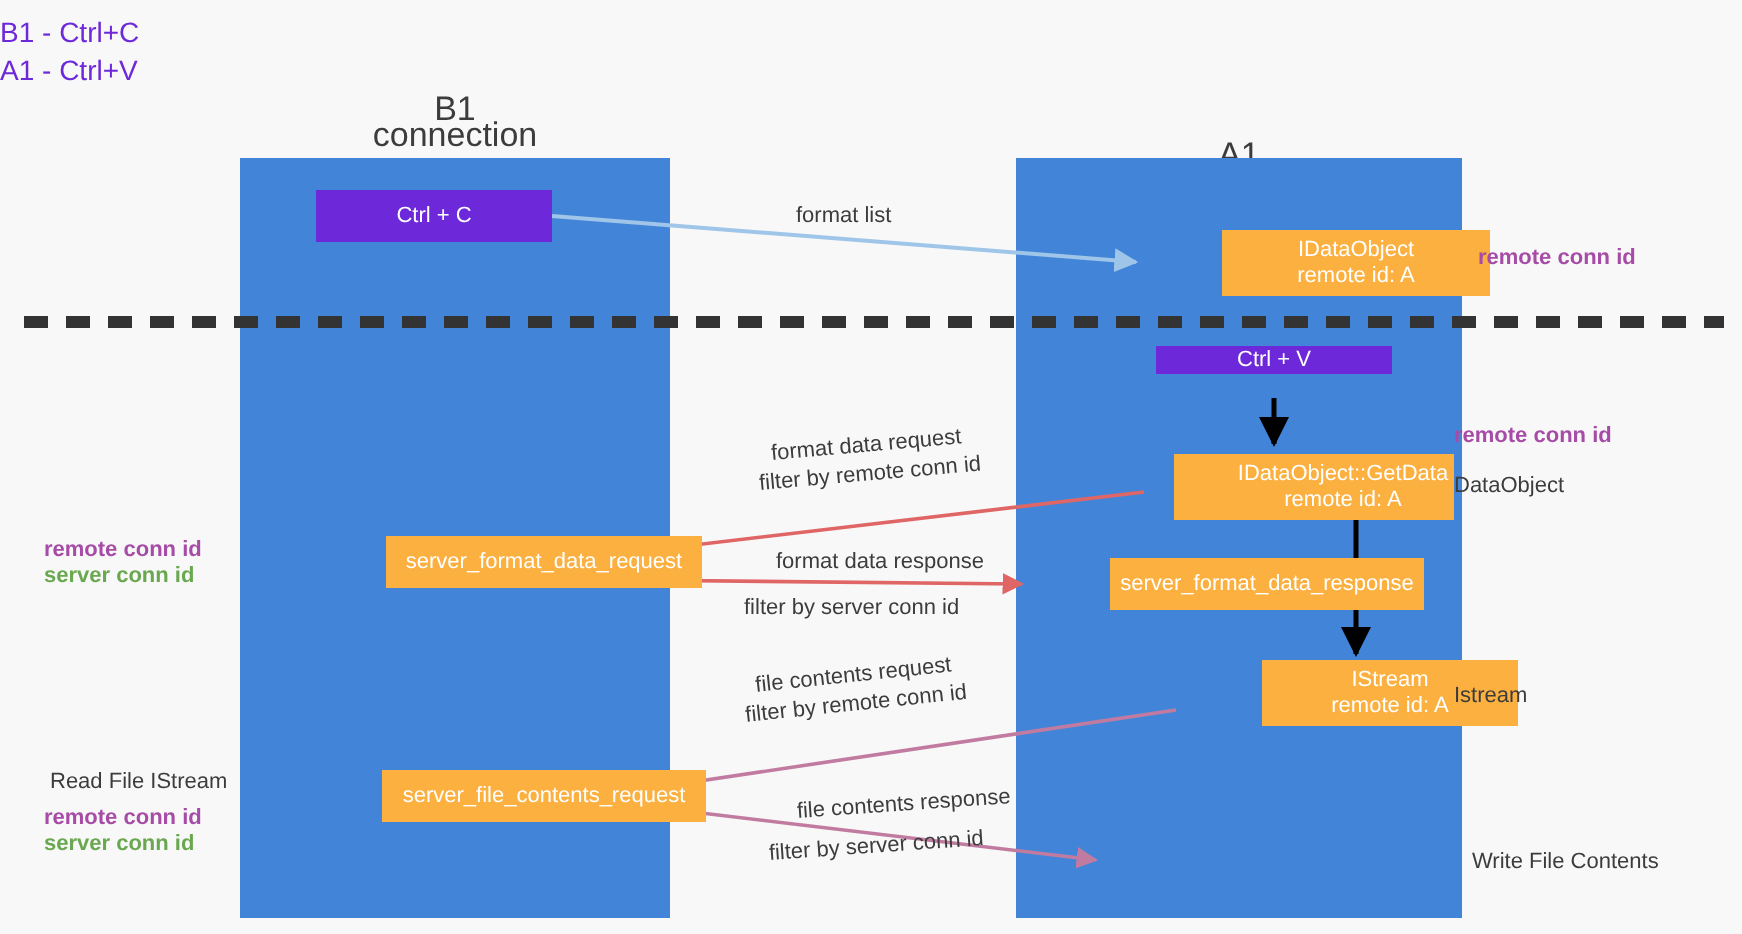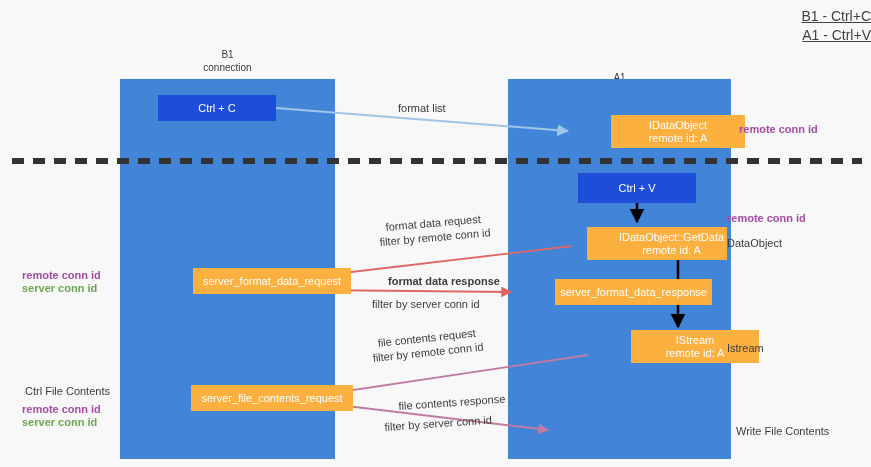--- a/index.html
+++ b/index.html
@@ -8,33 +8,33 @@
     background:#f8f8f8;
     font-family:"Liberation Sans","DejaVu Sans",sans-serif;
     color:#3c3c3c;
   }
   #canvas{position:absolute;inset:0;}
   .lane{position:absolute;background:#4285d8;}
   .lane-b1{left:120px;top:79px;width:215px;height:380px;}
   .lane-a1{left:508px;top:79px;width:223px;height:380px;}
 
   .col-head{
-    position:absolute;text-align:center;font-size:10px;line-height:13px;color:#3c3c3c;
+    position:absolute;text-align:center;font-size:17px;line-height:13px;color:#3c3c3c;
   }
   .title{
-    position:absolute;left:0;right:0;top:7px;text-align:right;
-    font-size:14px;line-height:19px;color:#404040;text-decoration:underline;
+    position:absolute;left:0;right:0;top:7px;text-align:left;
+    font-size:14px;line-height:19px;color:#6d28d9;
   }
 
   .box{
     position:absolute;box-sizing:border-box;
     display:flex;flex-direction:column;align-items:center;justify-content:center;
     color:#ffffff;font-size:11px;line-height:13px;text-align:center;
   }
-  .box.green{background:#1d4ed8;}
+  .box.green{background:#6d28d9;}
   .box.orange{background:#fbb040;margin-left:41px;}
 
   .lbl{position:absolute;font-size:11px;line-height:14px;color:#3c3c3c;white-space:nowrap;}
   .lbl.purple{color:#a64ca6;font-weight:bold;}
   .lbl.green{color:#6aa84f;font-weight:bold;}
   .rot{transform-origin:left top;}
   svg{position:absolute;left:0;top:0;width:871px;height:467px;overflow:visible;}
 </style>
 </head>
 <body>
@@ -95,21 +95,21 @@
 
   <div class="box green" style="left:158px;top:95px;width:118px;height:26px;">
     <span>Ctrl + C</span>
   </div>
 
   <div class="box orange" style="left:570px;top:115px;width:134px;height:33px;">
     <span>IDataObject</span>
     <span>remote id: A</span>
   </div>
 
-  <div class="box green" style="left:578px;top:173px;width:118px;height:30px;">
+  <div class="box green" style="left:578px;top:173px;width:118px;height:14px;">
     <span>Ctrl + V</span>
   </div>
 
   <div class="box orange" style="left:546px;top:227px;width:140px;height:33px;padding-left:29px;">
     <span>IDataObject::GetData</span>
     <span>remote id: A</span>
   </div>
 
   <div class="box orange" style="left:514px;top:279px;width:157px;height:26px;">
     <span>server_format_data_response</span>
@@ -129,21 +129,21 @@
   </div>
 
 
   <div class="lbl" style="left:398px;top:101px;">format list</div>
 
   <div class="lbl rot" style="left:385px;top:220px;transform:rotate(-5deg);">format data request</div>
   <div class="lbl rot" style="left:379px;top:235px;transform:rotate(-5deg);">
     <span>filter by </span><span class="purple">remote conn id</span>
   </div>
 
-  <div class="lbl" style="left:388px;top:274px;font-weight:bold;">format data response</div>
+  <div class="lbl" style="left:388px;top:274px;">format data response</div>
   <div class="lbl" style="left:372px;top:297px;">
     <span>filter by </span><span class="purple">server conn id</span>
   </div>
 
   <div class="lbl rot" style="left:377px;top:336px;transform:rotate(-6deg);">file contents request</div>
   <div class="lbl rot" style="left:372px;top:351px;transform:rotate(-6deg);">
     <span>filter by </span><span class="purple">remote conn id</span>
   </div>
 
   <div class="lbl rot" style="left:398px;top:399px;transform:rotate(-4deg);">file contents response</div>
@@ -153,17 +153,17 @@
 
   <div class="lbl purple" style="left:739px;top:122px;">remote conn id</div>
   <div class="lbl purple" style="left:727px;top:211px;">remote conn id</div>
   <div class="lbl" style="left:727px;top:236px;">DataObject</div>
   <div class="lbl" style="left:727px;top:341px;">Istream</div>
   <div class="lbl" style="left:736px;top:424px;">Write File Contents</div>
 
   <div class="lbl purple" style="left:22px;top:268px;">remote conn id</div>
   <div class="lbl green" style="left:22px;top:281px;">server conn id</div>
 
-  <div class="lbl" style="left:25px;top:384px;">Ctrl File Contents</div>
+  <div class="lbl" style="left:25px;top:384px;">Read File IStream</div>
   <div class="lbl purple" style="left:22px;top:402px;">remote conn id</div>
   <div class="lbl green" style="left:22px;top:415px;">server conn id</div>
 
 </div>
 
 </body></html>

